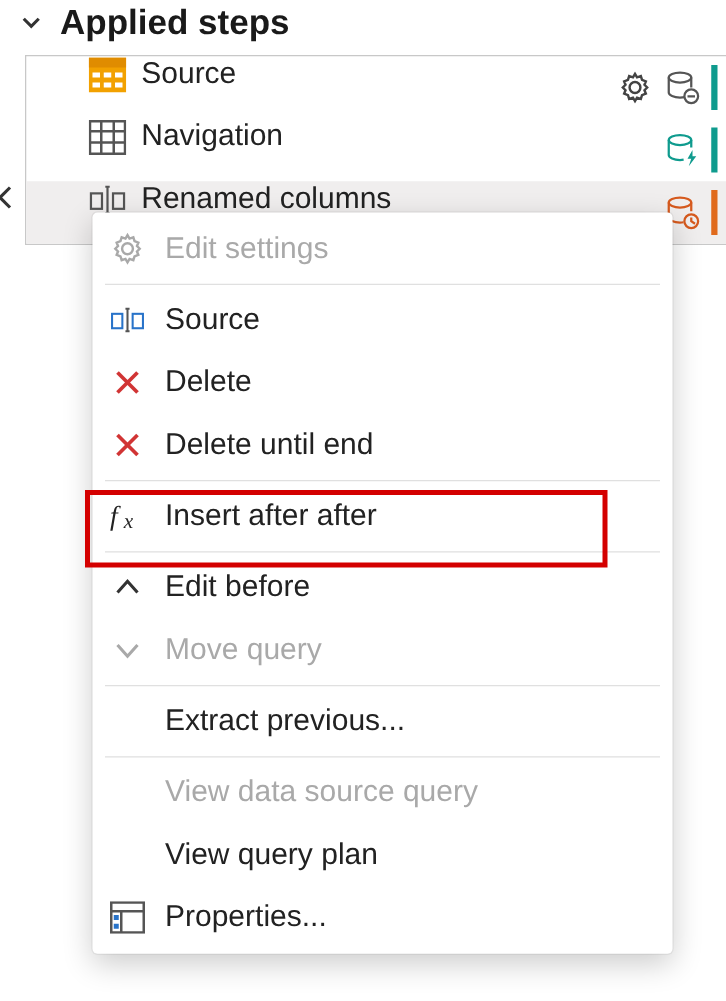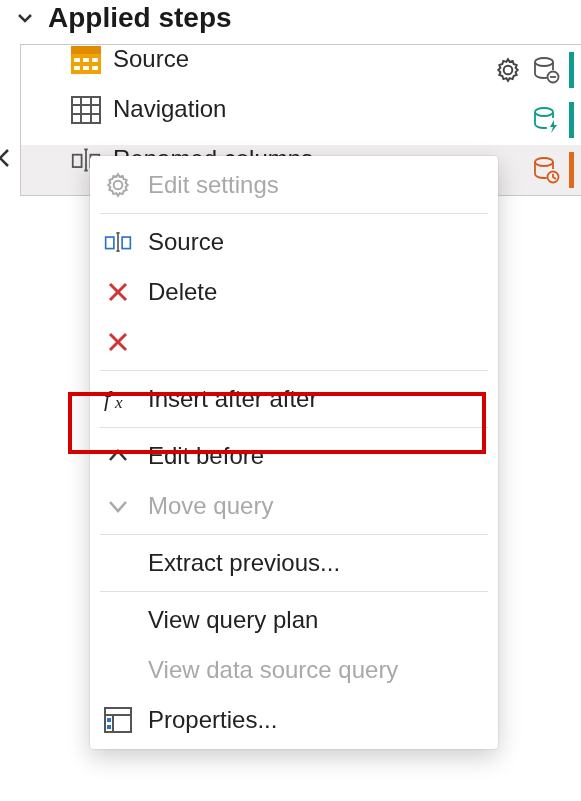--- a/index.html
+++ b/index.html
@@ -93,28 +93,27 @@
     }
     .rule-bar {
       width: 5px;
       height: 36px;
     }
     .rule-teal { background: #0f9b8e; }
     .rule-orange { background: #e06a1c; }
     .context-menu {
       position: absolute;
       left: 74px;
-      top: 156px;
-      width: 408px;
+      top: 170px;
+      width: 464px;
       background: #fff;
       border-radius: 4px;
       box-shadow: 0 8px 24px rgba(0,0,0,0.20), 0 0 0 1px rgba(0,0,0,0.05);
       padding: 4px 0;
       z-index: 10;
-      margin-left: 16px;
     }
     .menu-item {
       display: flex;
       align-items: center;
       height: 50px;
       padding: 0 14px;
       gap: 16px;
       font-size: 24px;
       color: #222;
       position: relative;
@@ -281,20 +280,21 @@
     <span>Delete</span>
   </div>
 
   <div class="menu-item">
     <span class="mi-icon">
       <svg width="22" height="22" viewBox="0 0 22 22">
           <line x1="3" y1="3" x2="19" y2="19" stroke="#d13434" stroke-width="3"></line>
           <line x1="19" y1="3" x2="3" y2="19" stroke="#d13434" stroke-width="3"></line>
         </svg>
     </span>
+    <span>Delete until end</span>
   </div>
 
   <div class="sep"></div>
 
   <div class="menu-item">
     <span class="mi-icon">
       <svg width="28" height="26" viewBox="0 0 28 26">
         <text x="0" y="20" font-family="serif" font-style="italic" font-size="22" fill="#222">f</text>
         <text x="11" y="22" font-family="serif" font-style="italic" font-size="17" fill="#222">x</text>
       </svg>
@@ -324,28 +324,28 @@
 
   <div class="sep"></div>
 
   <div class="menu-item">
     <span class="mi-icon"></span>
     <span>Extract previous...</span>
   </div>
 
   <div class="sep"></div>
 
-  <div class="menu-item">
-    <span class="mi-icon"></span>
-    <span>View query plan</span>
-  </div>
-
   <div class="menu-item disabled">
     <span class="mi-icon"></span>
     <span>View data source query</span>
+  </div>
+
+  <div class="menu-item">
+    <span class="mi-icon"></span>
+    <span>View query plan</span>
   </div>
 
   <div class="menu-item">
     <span class="mi-icon">
       <svg width="28" height="26" viewBox="0 0 28 26">
         <rect x="1" y="1" width="26" height="24" fill="none" stroke="#555" stroke-width="2"></rect>
         <line x1="1" y1="8" x2="27" y2="8" stroke="#555" stroke-width="2"></line>
         <line x1="9" y1="8" x2="9" y2="25" stroke="#555" stroke-width="2"></line>
         <rect x="3" y="11" width="4" height="4" fill="#2873c9"></rect>
         <rect x="3" y="18" width="4" height="4" fill="#2873c9"></rect>

